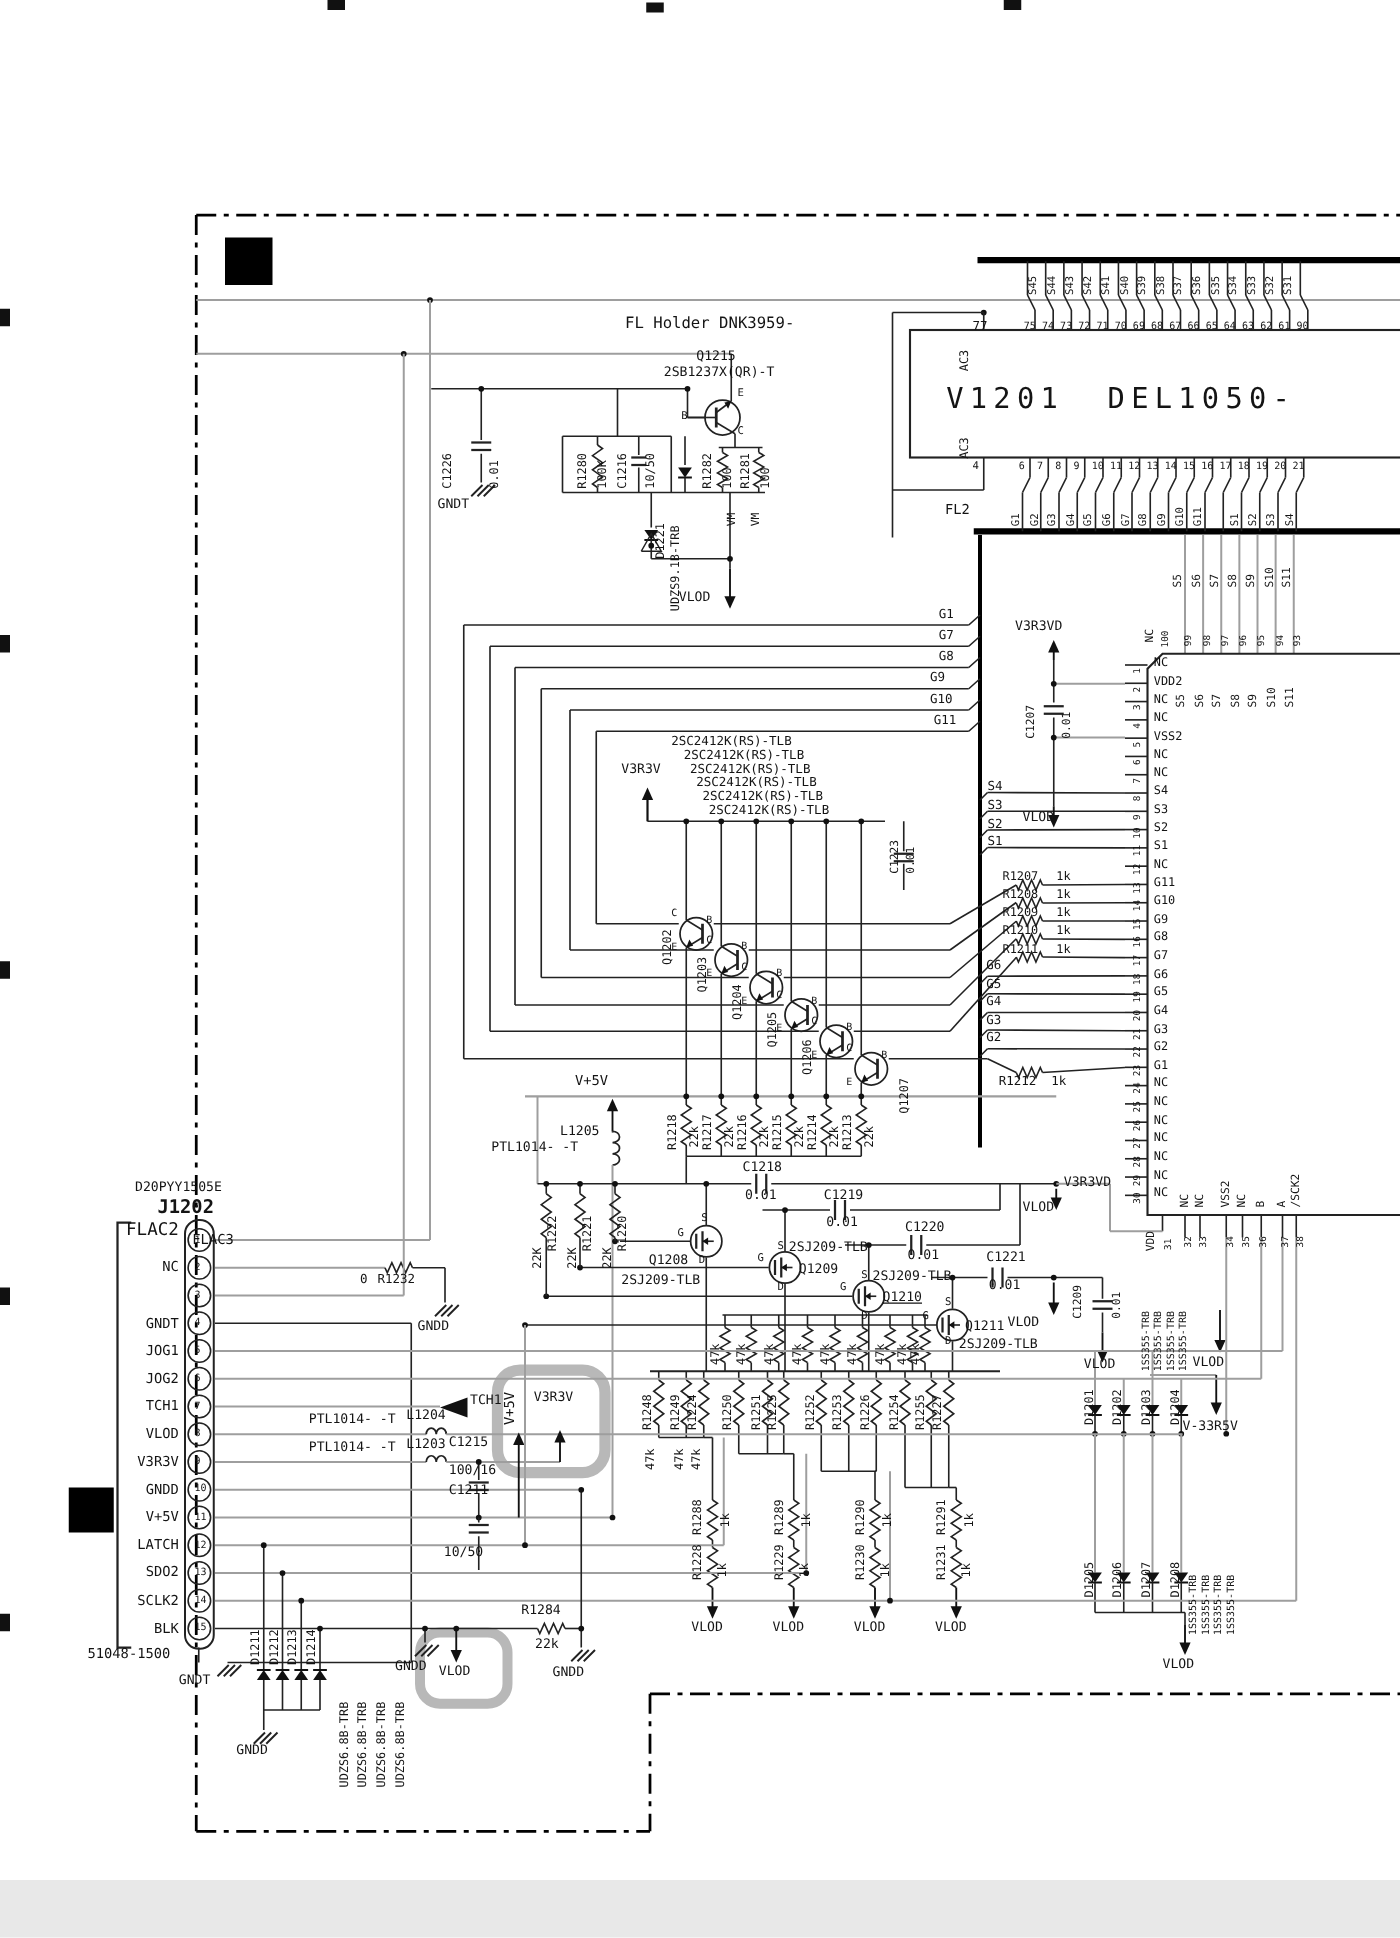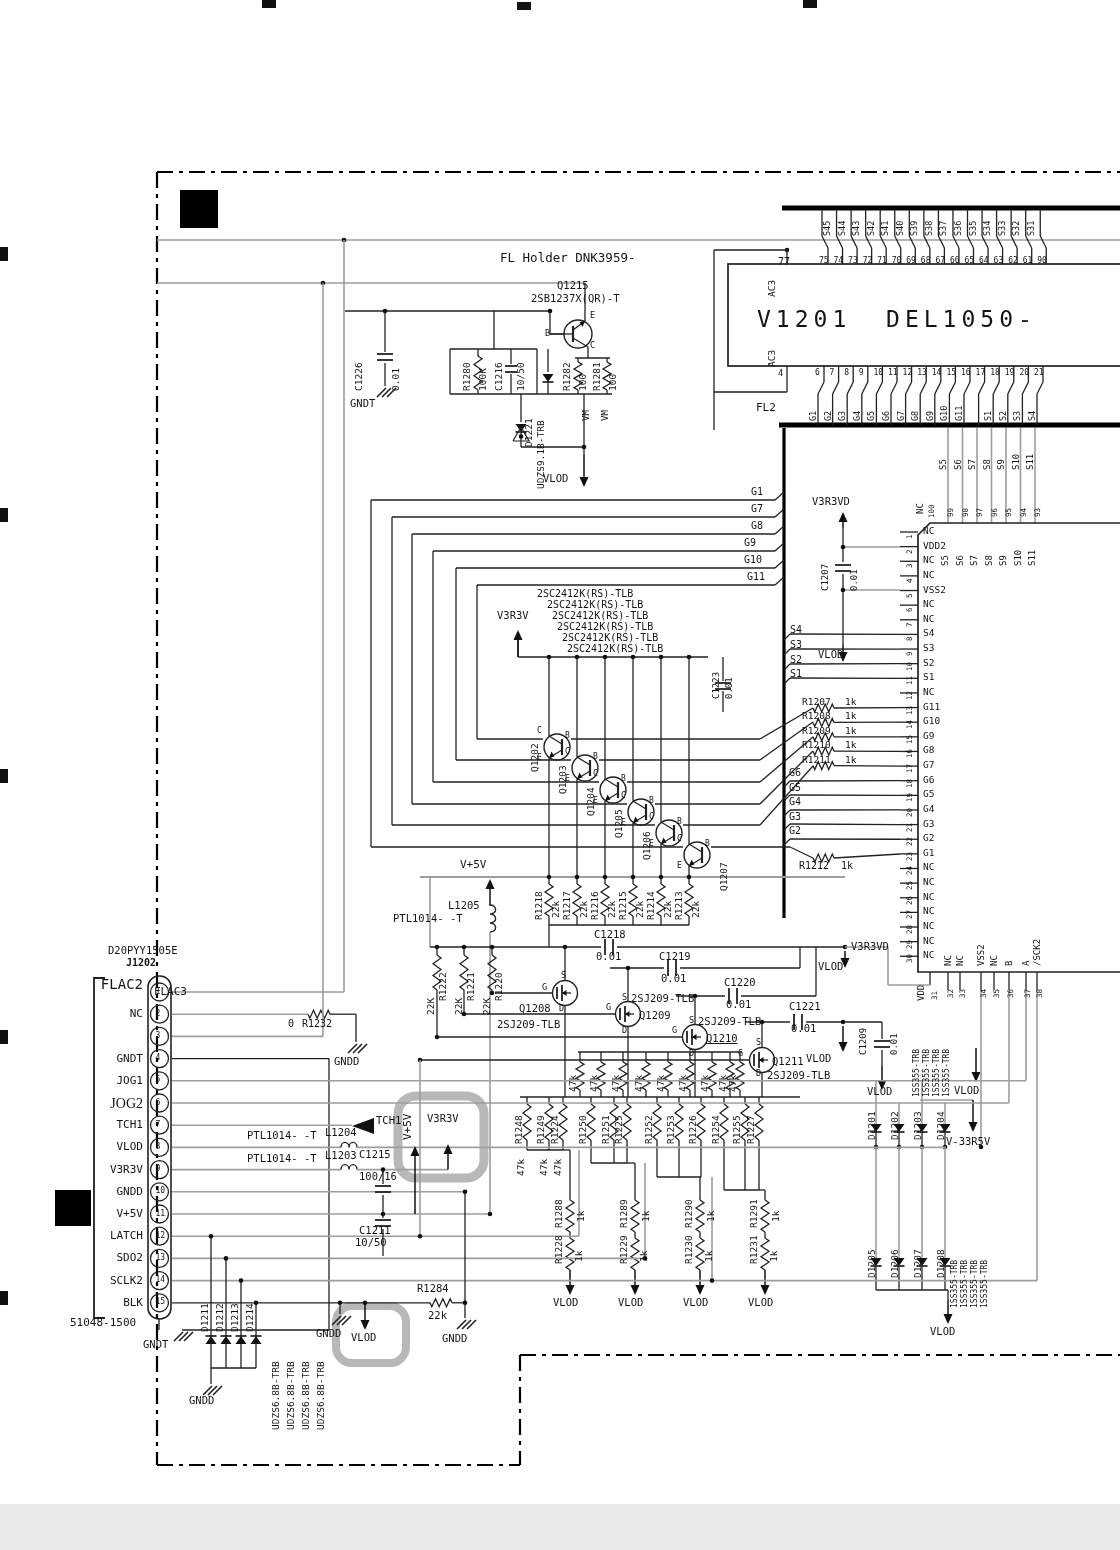--- a/index.html
+++ b/index.html
@@ -1041,33 +1041,33 @@
       <span class="lb v" style="left: 706px; top: 1222px; font-size: 9.5px;">1k</span>
       <span class="lb v" style="left: 684px; top: 1264px; font-size: 9.5px;">R1230</span>
       <span class="lb v" style="left: 704px; top: 1262px; font-size: 9.5px;">1k</span>
       <span class="lb" style="left: 683px; top: 1297px; font-size: 10.5px;">VLOD</span>
       <span class="lb v" style="left: 749px; top: 1228px; font-size: 9.5px;">R1291</span>
       <span class="lb v" style="left: 771px; top: 1222px; font-size: 9.5px;">1k</span>
       <span class="lb v" style="left: 749px; top: 1264px; font-size: 9.5px;">R1231</span>
       <span class="lb v" style="left: 769px; top: 1262px; font-size: 9.5px;">1k</span>
       <span class="lb" style="left: 748px; top: 1297px; font-size: 10.5px;">VLOD</span>
       <span class="lb" style="left: 108px; top: 945px; font-size: 10.5px;">D20PYY1505E</span>
-      <span class="lb b" style="left: 126px; top: 958px; font-size: 10px;">J1202</span>
+      <span class="lb b" style="left: 126px; top: 958px; font-size: 15px;">J1202</span>
       <span class="lb" style="left: 70px; top: 1317px; font-size: 11px;">51048-1500</span>
       <span class="lb e" style="left: 143px; top: 986px; font-size: 11px; margin-left: 44px;">FLAC3</span>
       <span class="lb" style="left: 155.5px; top: 987.5px; font-size: 8px;">1</span>
       <span class="lb e" style="left: 143px; top: 1008.2px; font-size: 11px;">NC</span>
       <span class="lb" style="left: 155.5px; top: 1009.7px; font-size: 8px;">2</span>
       <span class="lb e" style="left: 143px; top: 977px; font-size: 14px;">FLAC2</span>
       <span class="lb" style="left: 155.5px; top: 1031.9px; font-size: 8px;">3</span>
       <span class="lb e" style="left: 143px; top: 1052.6px; font-size: 11px;">GNDT</span>
       <span class="lb" style="left: 155.5px; top: 1054.1px; font-size: 8px;">4</span>
       <span class="lb e" style="left: 143px; top: 1074.8px; font-size: 11px;">JOG1</span>
       <span class="lb" style="left: 155.5px; top: 1076.3px; font-size: 8px;">5</span>
-      <span class="lb e" style="left: 143px; top: 1097px; font-size: 14px; font-family: Liberation Serif, serif;">JOG2</span>
+      <span class="lb e" style="left: 143px; top: 1097px; font-size: 11px;">JOG2</span>
       <span class="lb" style="left: 155.5px; top: 1098.5px; font-size: 8px;">6</span>
       <span class="lb e" style="left: 143px; top: 1119.2px; font-size: 11px;">TCH1</span>
       <span class="lb" style="left: 155.5px; top: 1120.7px; font-size: 8px;">7</span>
       <span class="lb e" style="left: 143px; top: 1141.4px; font-size: 11px;">VLOD</span>
       <span class="lb" style="left: 155.5px; top: 1142.9px; font-size: 8px;">8</span>
       <span class="lb e" style="left: 143px; top: 1163.6px; font-size: 11px;">V3R3V</span>
       <span class="lb" style="left: 155.5px; top: 1165.1px; font-size: 8px;">9</span>
       <span class="lb e" style="left: 143px; top: 1185.8px; font-size: 11px;">GNDD</span>
       <span class="lb" style="left: 155.5px; top: 1187.3px; font-size: 8px;">10</span>
       <span class="lb e" style="left: 143px; top: 1208px; font-size: 11px;">V+5V</span>
@@ -1083,21 +1083,21 @@
       <span class="lb" style="left: 288px; top: 1019px; font-size: 10px;">0</span>
       <span class="lb" style="left: 302px; top: 1019px; font-size: 10px;">R1232</span>
       <span class="lb" style="left: 334px; top: 1056px; font-size: 10.5px;">GNDD</span>
       <span class="lb" style="left: 376px; top: 1115px; font-size: 10.5px;">TCH1</span>
       <span class="lb" style="left: 247px; top: 1130px; font-size: 10.5px;">PTL1014- -T</span>
       <span class="lb" style="left: 325px; top: 1127px; font-size: 10.5px;">L1204</span>
       <span class="lb" style="left: 247px; top: 1153px; font-size: 10.5px;">PTL1014- -T</span>
       <span class="lb" style="left: 325px; top: 1150px; font-size: 10.5px;">L1203</span>
       <span class="lb" style="left: 359px; top: 1149px; font-size: 10.5px;">C1215</span>
       <span class="lb" style="left: 359px; top: 1171px; font-size: 10.5px;">100/16</span>
-      <span class="lb" style="left: 359px; top: 1225px; font-size: 10.5px; text-align: center;">C1211</span>
+      <span class="lb" style="left: 359px; top: 1187px; font-size: 10.5px; text-align: center;">C1211</span>
       <span class="lb" style="left: 355px; top: 1237px; font-size: 10.5px;">10/50</span>
       <span class="lb v" style="left: 402px; top: 1140px; font-size: 11px;">V+5V</span>
       <span class="lb" style="left: 427px; top: 1113px; font-size: 10.5px;">V3R3V</span>
       <span class="lb" style="left: 143px; top: 1339px; font-size: 10.5px;">GNDT</span>
       <span class="lb" style="left: 189px; top: 1395px; font-size: 10.5px;">GNDD</span>
       <span class="lb v" style="left: 200px; top: 1332px; font-size: 9.5px;">D1211</span>
       <span class="lb v" style="left: 215px; top: 1332px; font-size: 9.5px;">D1212</span>
       <span class="lb v" style="left: 230px; top: 1332px; font-size: 9.5px;">D1213</span>
       <span class="lb v" style="left: 245px; top: 1332px; font-size: 9.5px;">D1214</span>
       <span class="lb v" style="left: 271px; top: 1430px; font-size: 9.5px;">UDZS6.8B-TRB</span>

